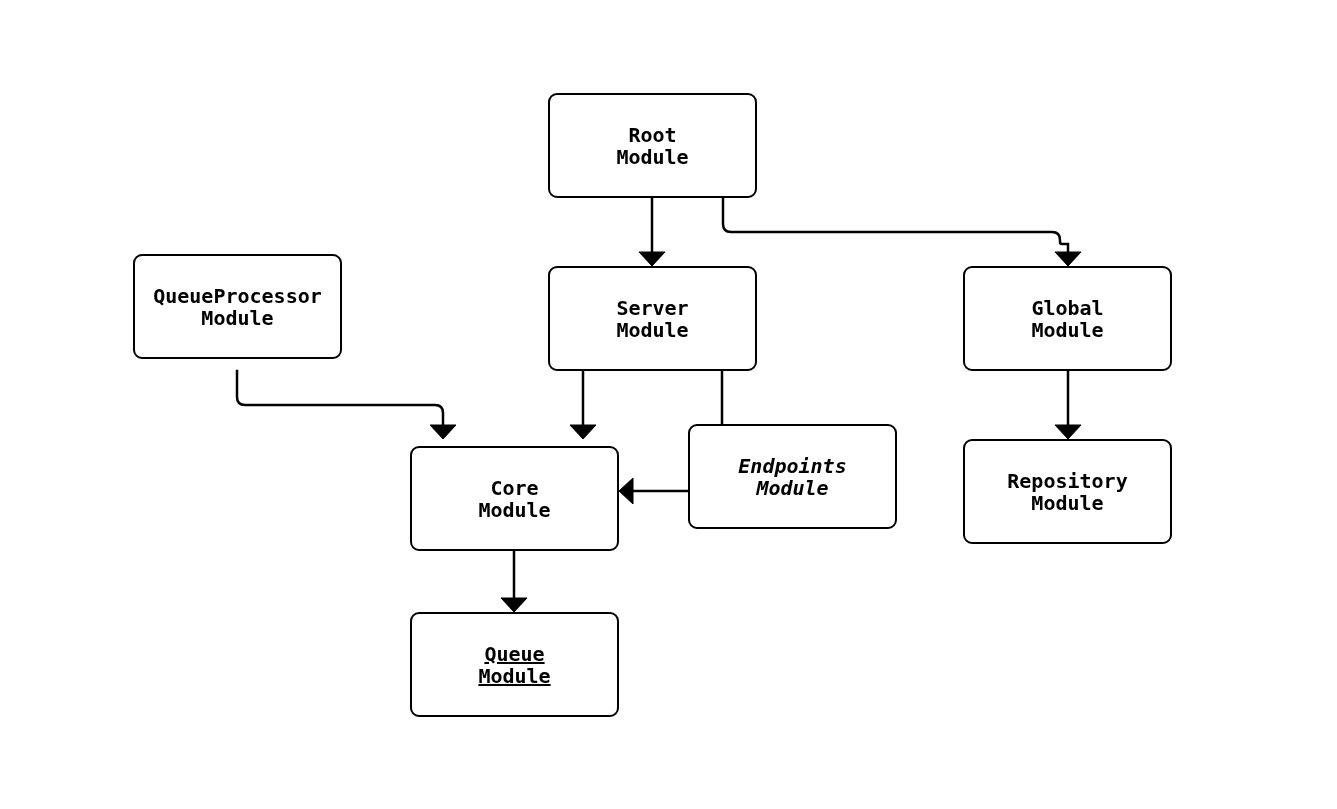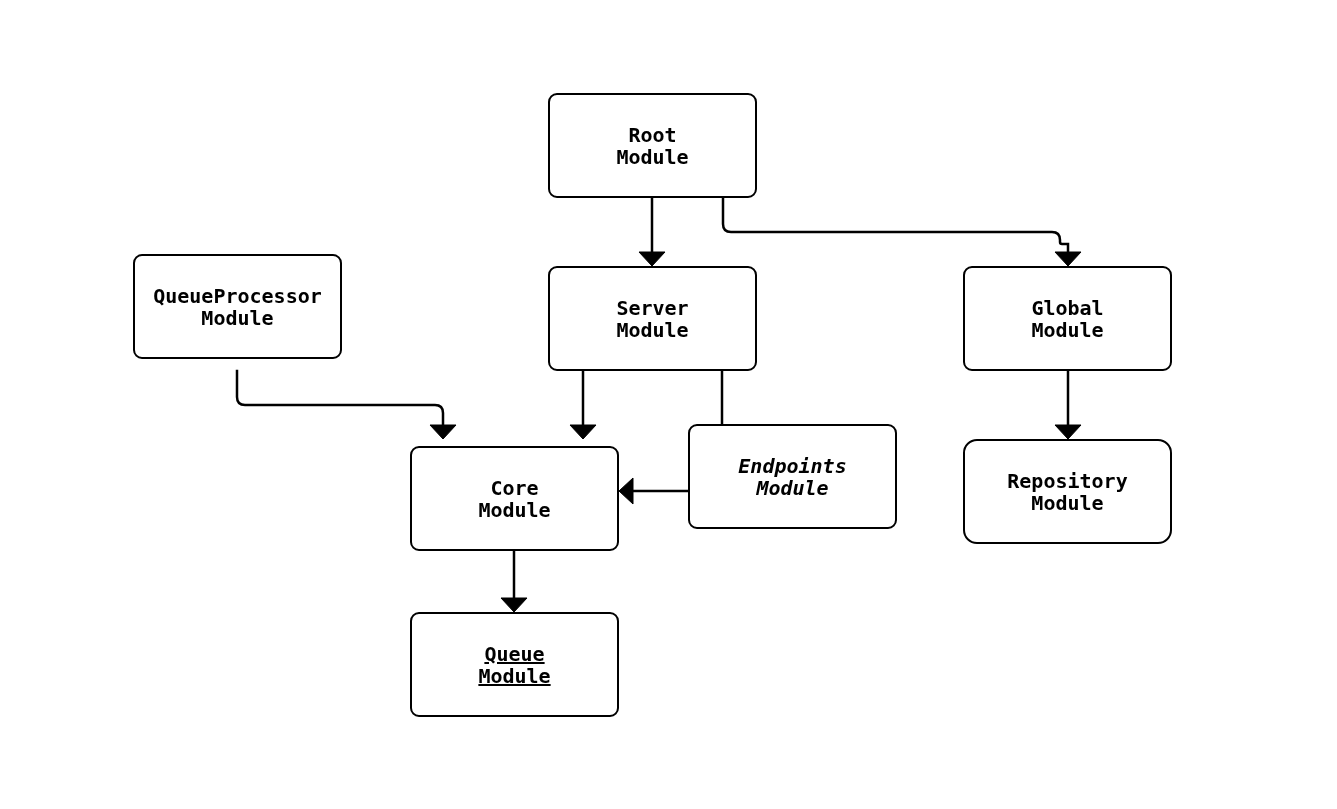--- a/index.html
+++ b/index.html
@@ -110,19 +110,19 @@
 
   <div class="node" style="left:963px; top:266px;">Global
 Module</div>
 
   <div class="node" style="left:410px; top:439px;margin-top:7px;">Core
 Module</div>
 
   <div class="node" style="left:688px; top:424px;font-style:italic;">Endpoints
 Module</div>
 
-  <div class="node" style="left:963px; top:439px;border-radius:14px;">Repository
+  <div class="node" style="left:963px; top:439px;">Repository
 Module</div>
 
   <div class="node" style="left:410px; top:612px;text-decoration:underline;">Queue
 Module</div>
 
 </div>
 
 </body></html>

